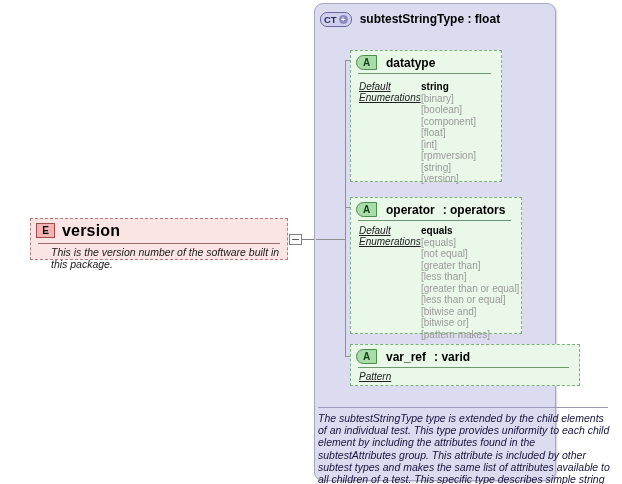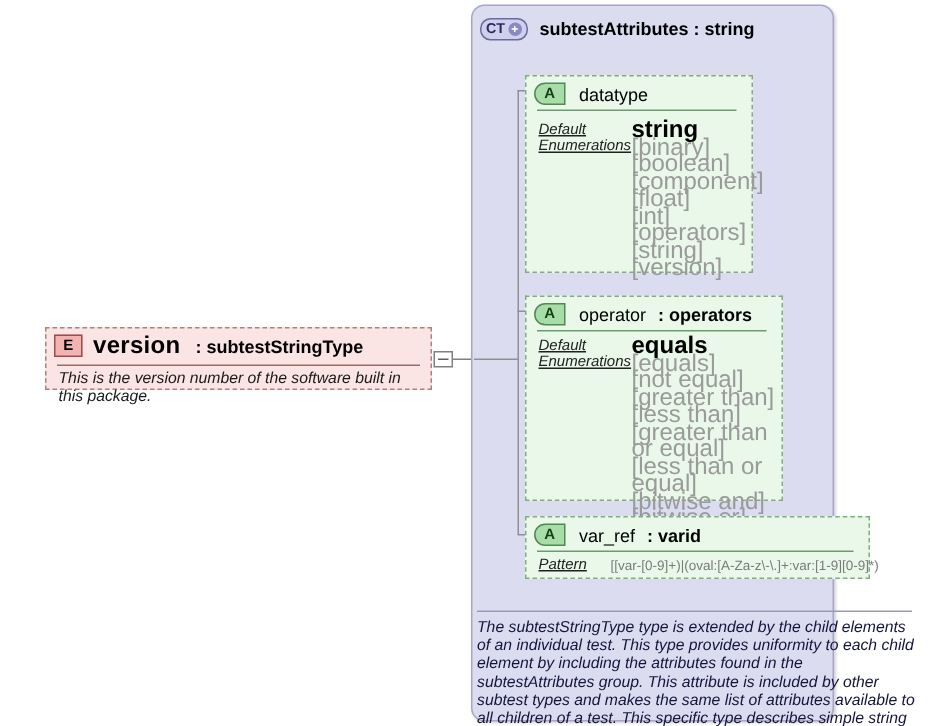--- a/index.html
+++ b/index.html
@@ -32,21 +32,21 @@
     color:#000;font-size:10px;font-weight:bold;
     display:flex;align-items:center;justify-content:center;
     margin-right:7px;
   }
   .elem-name{font-size:16px;font-weight:bold;letter-spacing:.2px;}
   .elem-type{font-size:12px;font-weight:bold;margin-left:10px;}
   .elem-rule{
     position:absolute;left:7px;right:7px;top:24px;height:1px;background:#9c6c6c;
   }
   .elem-doc{
-    position:absolute;left:8px;right:6px;top:27px;
+    position:absolute;left:20px;right:6px;top:27px;
     font-style:italic;font-size:10.5px;color:#1a1a1a;
   }
   .card-label{
     position:absolute;left:0px;top:230px;
     font-style:italic;font-size:11px;color:#000;font-weight:normal;padding-left:48px;
   }
 
   
   .conn-box{
     position:absolute;left:289px;top:234px;width:13px;height:11px;
@@ -95,29 +95,29 @@
     position:absolute;left:5px;top:4px;display:flex;align-items:center;
   }
   .badge-a{
     width:21px;height:15px;box-sizing:border-box;
     border:1px solid #4f8a4f;background:#a8dca8;
     border-top-left-radius:8px;border-bottom-left-radius:8px;
     font-size:10px;font-weight:bold;color:#184018;
     display:flex;align-items:center;justify-content:center;
     margin-right:9px;
   }
-  .attr-name{font-size:12px;font-weight:normal;}
+  .attr-name{font-size:12px;font-weight:bold;}
   .attr-type{font-size:12px;font-weight:bold;margin-left:8px;}
   .attr-rule{position:absolute;left:7px;right:10px;top:22px;height:1px;background:#6f9a6f;}
 
   .facet-label{
     position:absolute;font-style:italic;font-size:10px;color:#202020;line-height:11.5px;text-decoration:underline;
   }
   .facet-values{
-    position:absolute;font-size:16px;line-height:11.5px;color:#9a9a9a;
+    position:absolute;font-size:10px;line-height:11.5px;color:#9a9a9a;
   }
   .facet-values .dflt{color:#000;font-weight:bold;}
   .pattern-val{
     position:absolute;font-size:9px;color:#7a7a7a;white-space:nowrap;
   }
 
   
   .tline{position:absolute;background:#909090;}
 
   
@@ -132,39 +132,38 @@
 
 <div class="canvas">
 
   <div class="card-label">0..1</div>
 
   <div id="version-group">
     <div class="elem-box">
       <div class="elem-head">
         <span class="badge-e">E</span>
         <span class="elem-name">version</span>
-        <span class="elem-type"><span>:</span> <span>subtestStringType</span></span>
       </div>
       <div class="elem-rule"></div>
       <div class="elem-doc">This is the version number of the software built in this package.</div>
     </div>
   </div>
 
   <div class="conn-box">
       <i></i>
     </div>
   <div class="conn-line-a"></div>
 
   <div id="ct-panel">
     <div class="ct-head">
       <span class="badge-ct">
         <span>CT</span>
         <span class="plus-glyph">+</span>
       </span>
-      <span class="ct-title">subtestAttributes : string</span>
+      <span class="ct-title">subtestStringType : float</span>
     </div>
 
   </div>
 
   <div class="tline" style="left:345px;top:60px;width:1px;height:296px;"></div>
   <div class="tline" style="left:345px;top:60px;width:11px;height:1px;"></div>
   <div class="tline" style="left:345px;top:207px;width:11px;height:1px;"></div>
   <div class="tline" style="left:345px;top:356px;width:11px;height:1px;"></div>
   <div class="tline" style="left:316px;top:239px;width:30px;height:1px;"></div>
 
@@ -176,21 +175,21 @@
     <div class="attr-rule"></div>
     <div class="facet-label" style="left:8px;top:30px;">Default</div>
     <div class="facet-label" style="left:8px;top:41px;">Enumerations</div>
     <div class="facet-values" style="left:70px;top:30px;">
       <div class="dflt">string</div>
       <div>[binary]</div>
       <div>[boolean]</div>
       <div>[component]</div>
       <div>[float]</div>
       <div>[int]</div>
-      <div>[operators]</div>
+      <div>[rpmversion]</div>
       <div>[string]</div>
       <div>[version]</div>
     </div>
   </div>
 
   <div class="attr-box" id="attr-operator" style="left:350px;top:197px;width:172px;height:137px;">
     <div class="attr-head">
       <span class="badge-a">A</span>
       <span class="attr-name">operator</span>
       <span class="attr-type"><span>:</span> <span>operators</span></span>
@@ -213,19 +212,18 @@
   </div>
 
   <div class="attr-box" id="attr-varref" style="left:350px;top:344px;width:230px;height:42px;">
     <div class="attr-head">
       <span class="badge-a">A</span>
       <span class="attr-name">var_ref</span>
       <span class="attr-type"><span>:</span> <span>varid</span></span>
     </div>
     <div class="attr-rule"></div>
     <div class="facet-label" style="left:8px;top:26px;">Pattern</div>
-    <div class="pattern-val" style="left:56px;top:27px;">[[var-[0-9]+)|(oval:[A-Za-z\-\.]+:var:[1-9][0-9]*)</div>
   </div>
 
   <div class="ann-divider"></div>
   <div id="annotation">The subtestStringType type is extended by the child elements of an individual test.  This type provides uniformity to each child element by including the attributes found in the subtestAttributes group.  This attribute is included by other subtest types and makes the same list of attributes available to all children of a test.  This specific type describes simple string data.</div>
 
 </div>
 
 </body></html>

